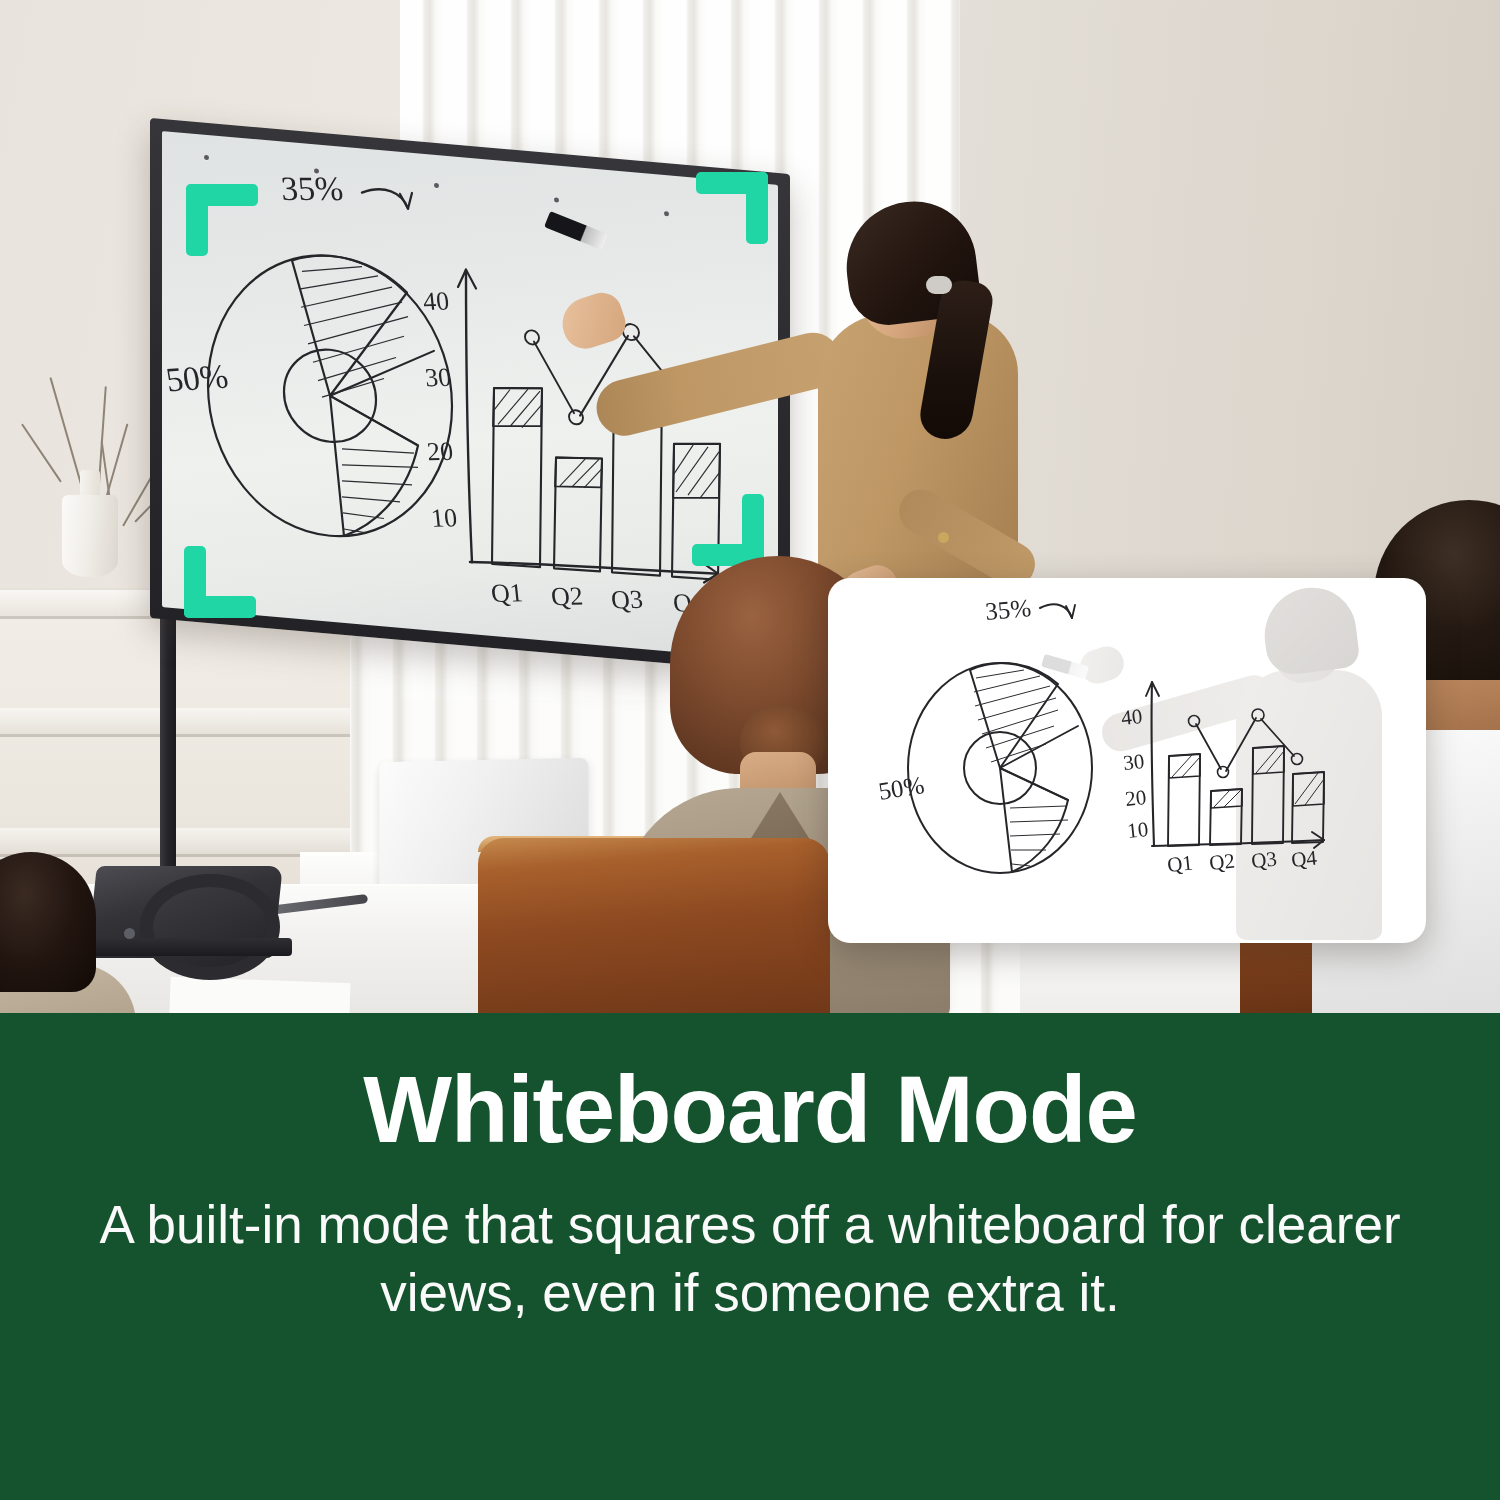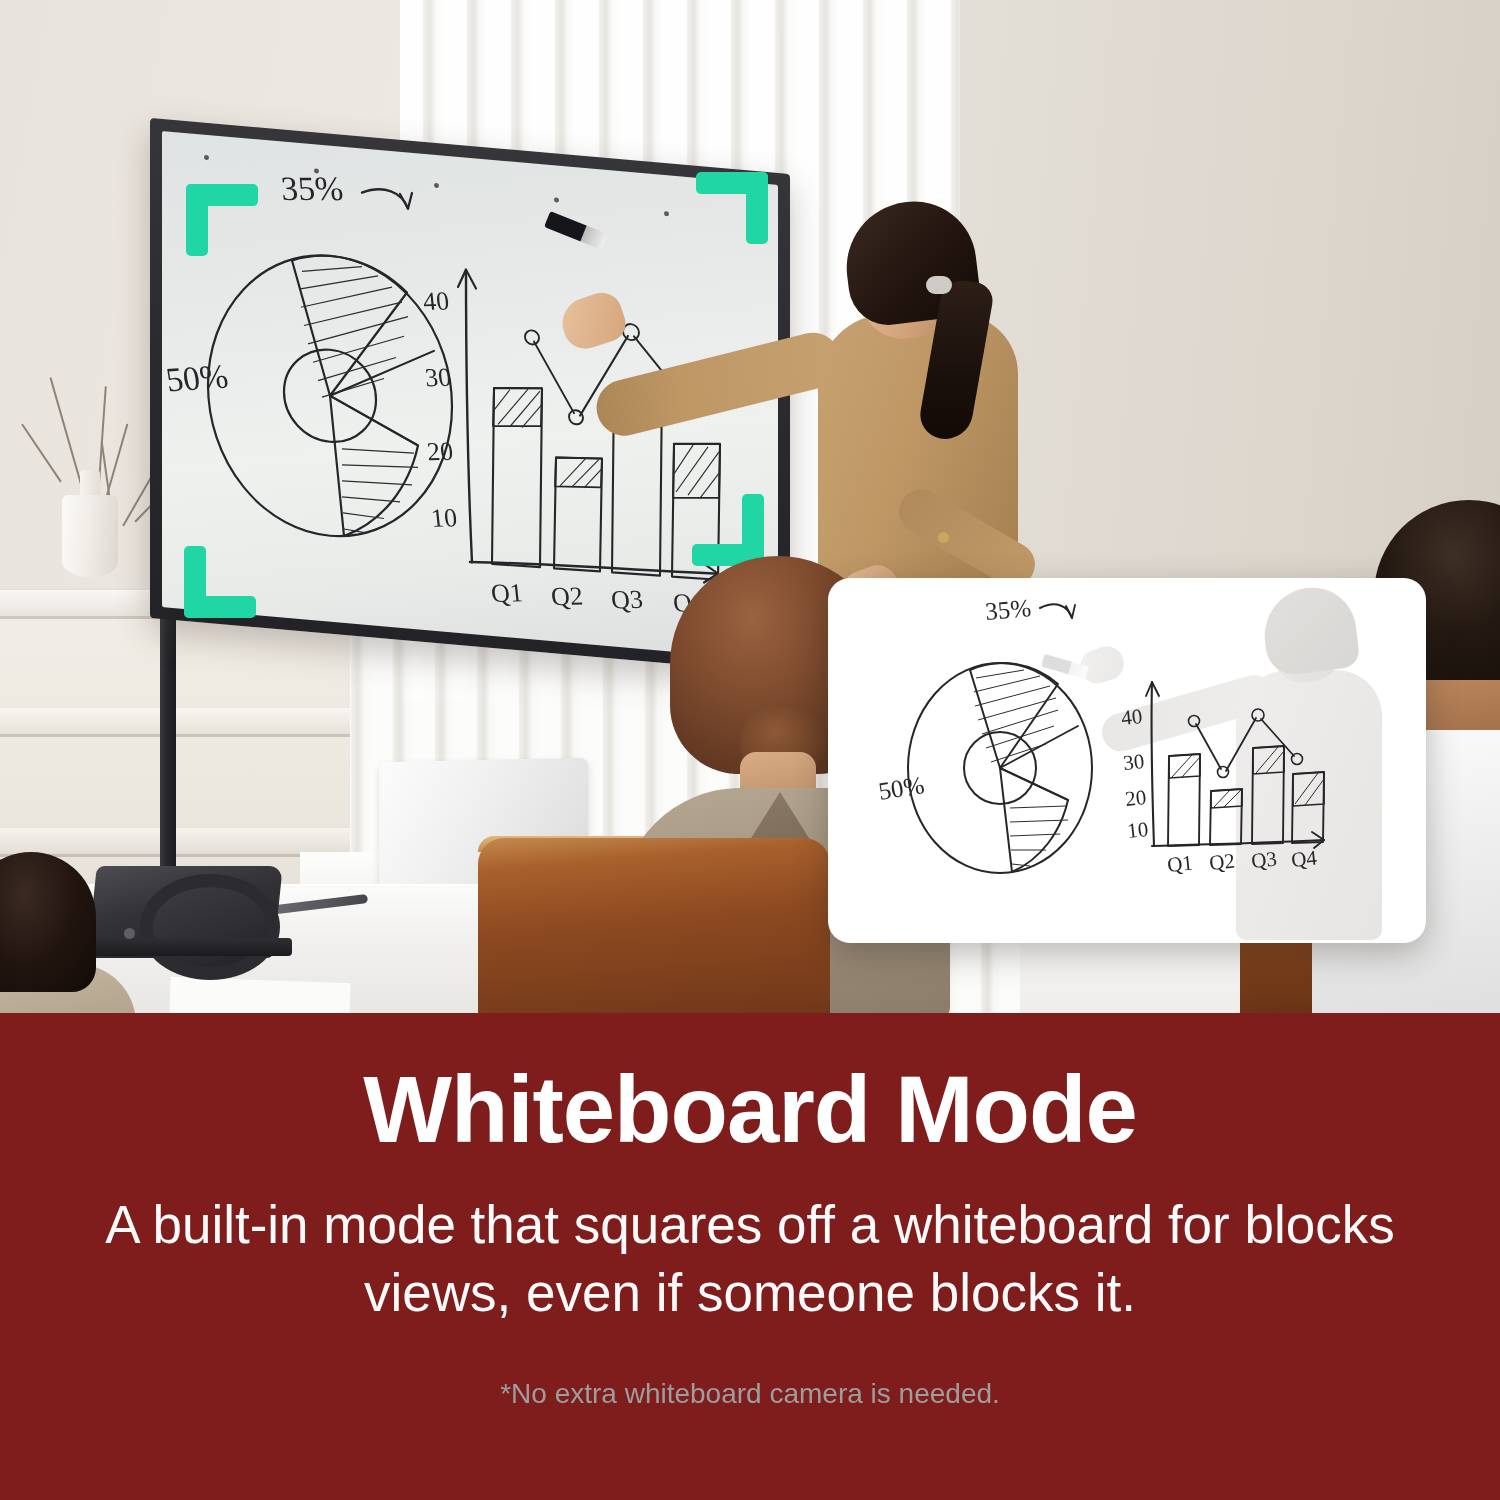--- a/index.html
+++ b/index.html
@@ -203,21 +203,21 @@
   .ig-hand{position:absolute;left:-112px;top:70px;width:44px;height:34px;
         background:linear-gradient(120deg,#D4CEC7,#B6B0A8);border-radius:18px;transform:rotate(-18deg);}
   .ig-marker{position:absolute;left:-150px;top:82px;width:46px;height:13px;transform:rotate(16deg);
         background:linear-gradient(90deg,#8D8D92 0%,#8D8D92 60%,#D8D8D8 62%,#F2F2F2 100%);border-radius:3px;}
 
   .result-text{position:absolute;left:1026px;top:857px;
         font-size:56px;font-weight:700;letter-spacing:1.5px;color:#0A0A0A;
         font-family:"Liberation Sans","DejaVu Sans",sans-serif;line-height:1;}
 
   
-  .panel{position:absolute;left:0;top:1013px;width:1500px;height:487px;background:#7f1d1d;}
+  .panel{position:absolute;left:0;top:1013px;width:1500px;height:487px;background:#14532d;}
   .title{position:absolute;left:0;top:48px;width:1500px;text-align:center;
         color:#FFFFFF;font-size:94px;font-weight:700;letter-spacing:-1px;line-height:1.05;
         font-family:"Liberation Sans","DejaVu Sans",sans-serif;}
   .subtitle{position:absolute;left:60px;top:178px;width:1380px;text-align:center;
         color:#FAFAFA;font-size:53px;font-weight:400;line-height:1.28;
         font-family:"Liberation Sans","DejaVu Sans",sans-serif;}
   .footnote{position:absolute;left:0;top:365px;width:1500px;text-align:center;
         color:#9D9D9D;font-size:28px;font-weight:400;
         font-family:"Liberation Sans","DejaVu Sans",sans-serif;}
 
@@ -529,17 +529,16 @@
           <text x="424" y="290" class="hand-txt" font-size="21" transform="rotate(-6 424 290)">Q3</text>
           <text x="464" y="289" class="hand-txt" font-size="21" transform="rotate(-6 464 289)">Q4</text>
         </g>
       </svg>
     </div>
 
   </div>
 
   <div class="panel">
     <div class="title">Whiteboard Mode</div>
-    <div class="subtitle">A built-in mode that squares off a whiteboard for blocks views, even if someone blocks it.</div>
-    <div class="footnote">*No extra whiteboard camera is needed.</div>
+    <div class="subtitle">A built-in mode that squares off a whiteboard for clearer views, even if someone extra it.</div>
   </div>
 
 </div>
 
 </body></html>

